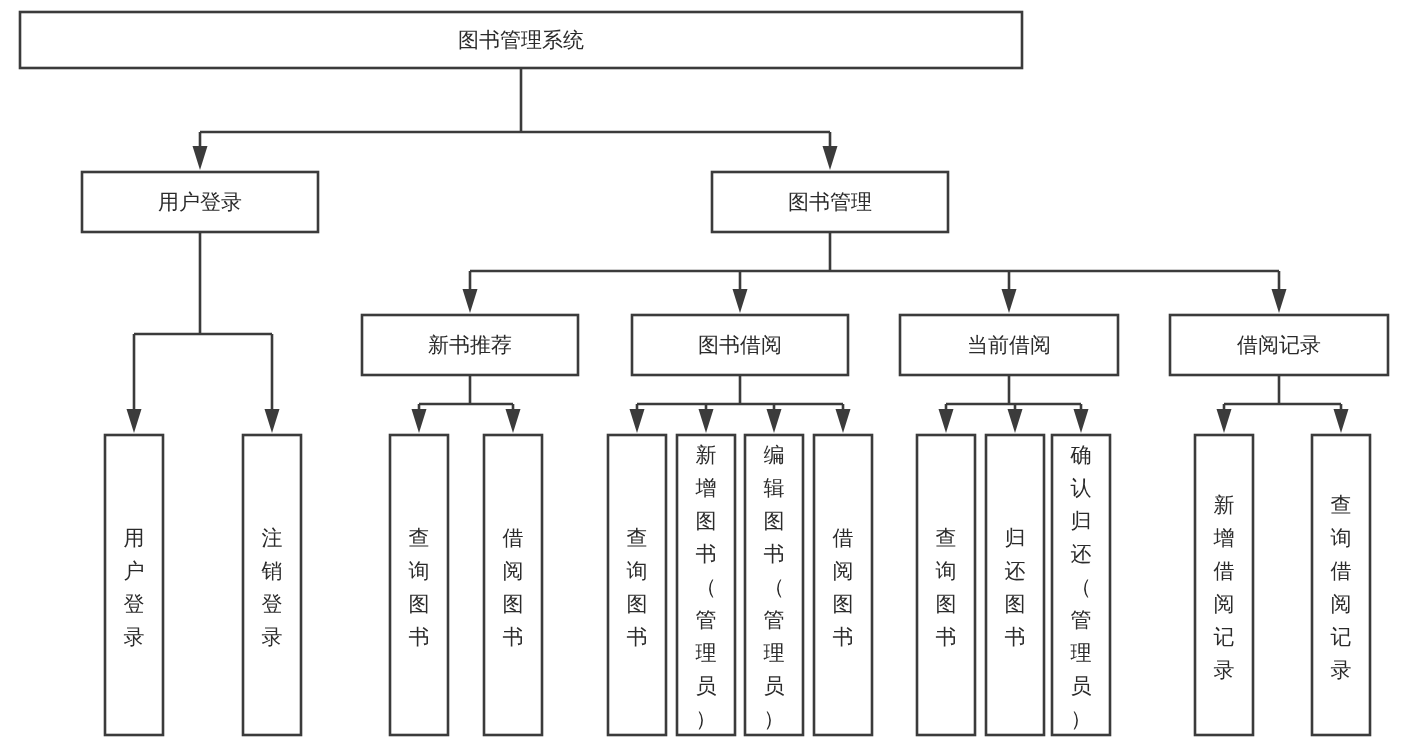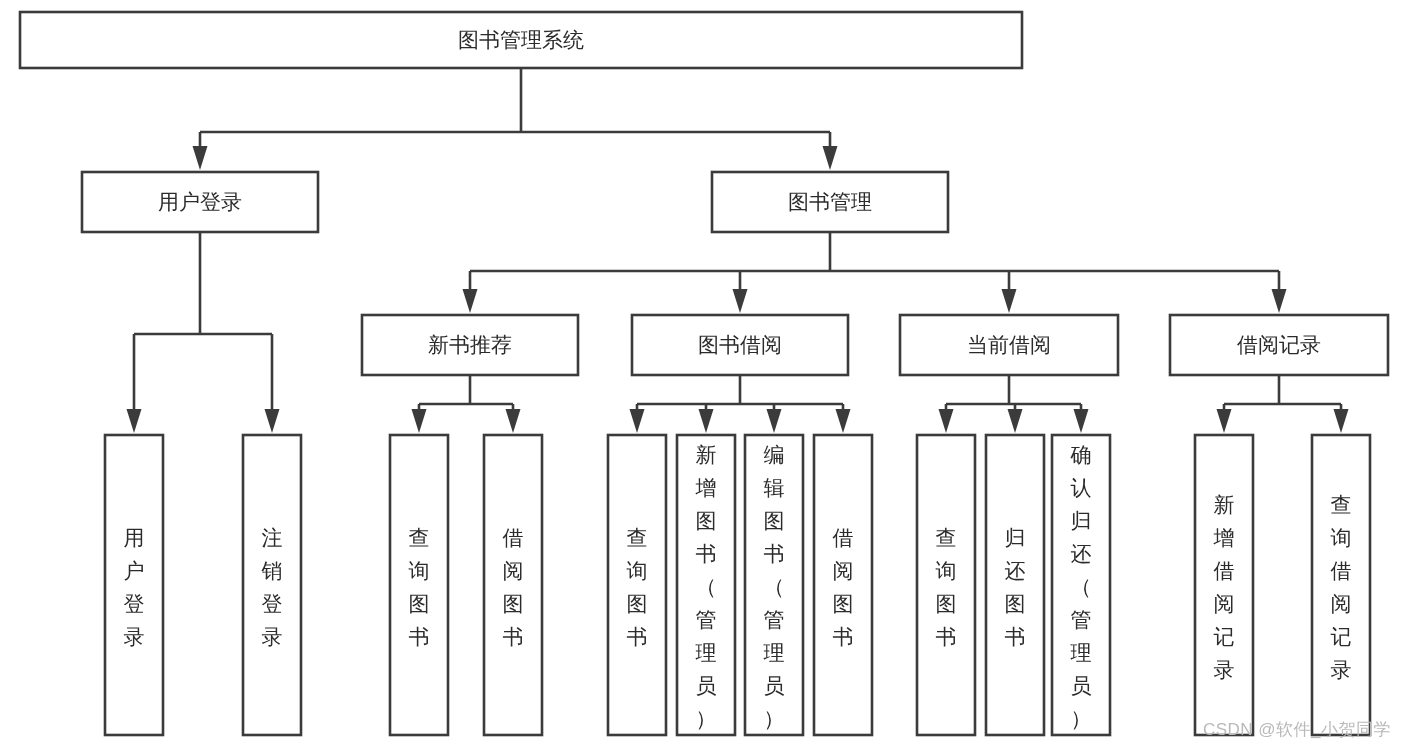--- a/index.html
+++ b/index.html
@@ -202,14 +202,13 @@
         <g>
           <rect x="1195" y="435" width="58" height="300" class="node-rect"></rect>
           <text x="1224" class="node-label-v"><tspan x="1224" y="511.74">新</tspan><tspan x="1224" y="544.74">增</tspan><tspan x="1224" y="577.74">借</tspan><tspan x="1224" y="610.74">阅</tspan><tspan x="1224" y="643.74">记</tspan><tspan x="1224" y="676.74">录</tspan></text>
         </g>
         <g>
           <rect x="1312" y="435" width="58" height="300" class="node-rect"></rect>
           <text x="1341" class="node-label-v"><tspan x="1341" y="511.74">查</tspan><tspan x="1341" y="544.74">询</tspan><tspan x="1341" y="577.74">借</tspan><tspan x="1341" y="610.74">阅</tspan><tspan x="1341" y="643.74">记</tspan><tspan x="1341" y="676.74">录</tspan></text>
         </g>
       </g>
   </svg>
-  <div class="watermark">CSDN @软件_小贺同学</div>
 </div>
 
 </body></html>

